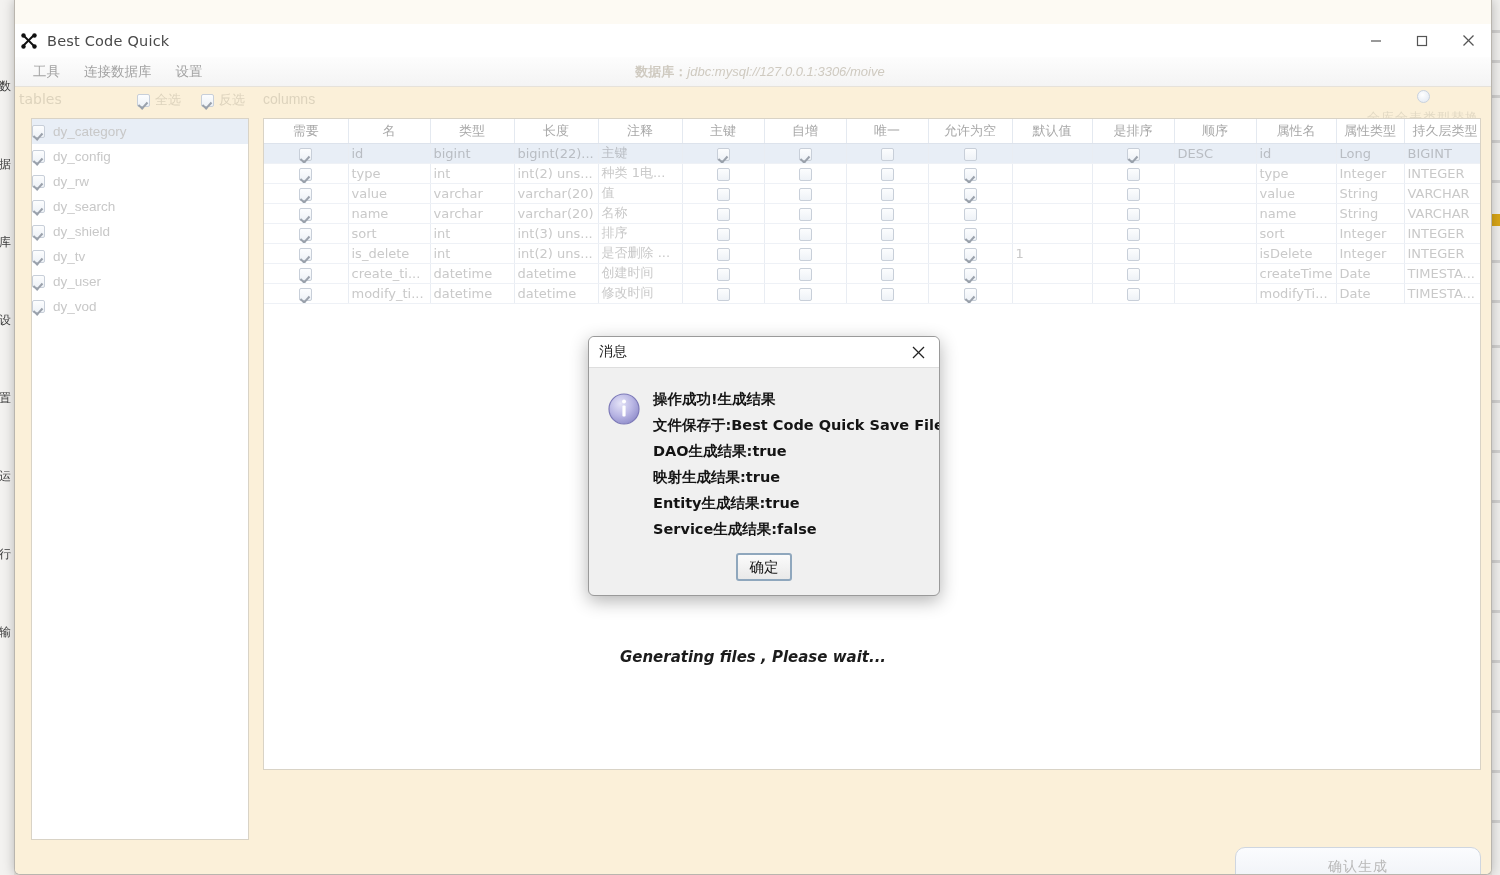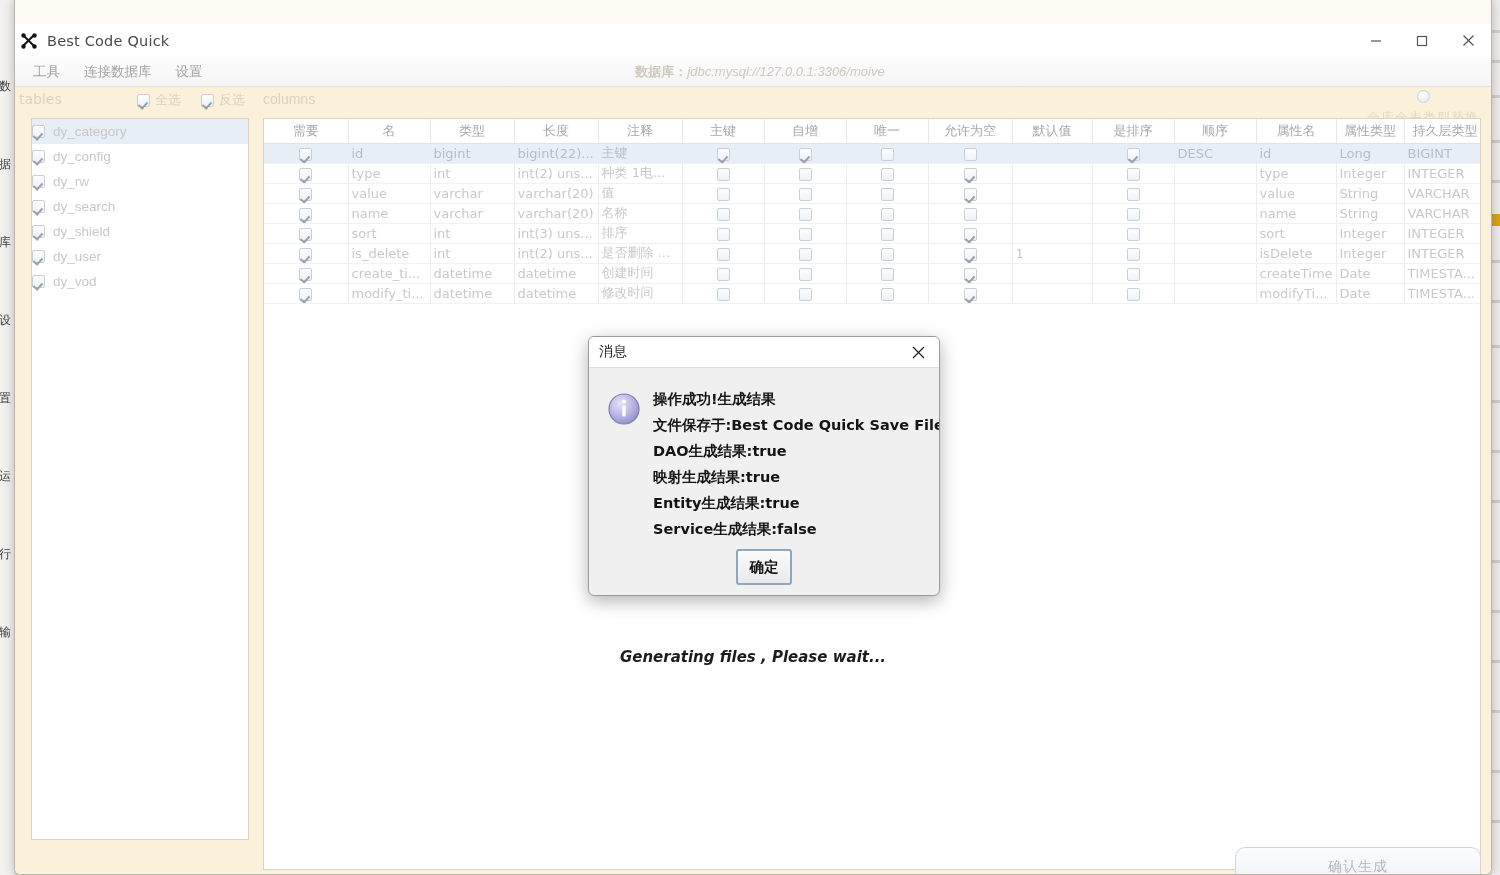--- a/index.html
+++ b/index.html
@@ -182,21 +182,21 @@
     border: solid #9aa1ab;
     border-width: 0 2px 2px 0;
     transform: rotate(42deg);
   }
 
   
   #grid-panel {
     position: absolute;
     left: 248px; top: 31px;
     right: 10px;
-    height: 752px;
+    height: 652px;
     background: #ffffff;
     border: 1px solid #d9d3c6;
     overflow: hidden;
   }
   table.grid {
     border-collapse: collapse;
     width: 100%;
     table-layout: fixed;
   }
   table.grid th {
@@ -306,27 +306,27 @@
     line-height: 26px;
     white-space: nowrap;
     font-family: "DejaVu Sans", sans-serif;
   }
   #dlg-footer {
     position: absolute; left: 0; right: 0; bottom: 0;
     height: 56px;
     display: flex; align-items: center; justify-content: center;
   }
   #dlg-ok {
-    min-width: 56px; height: 36px;
+    min-width: 56px; height: 28px;
     padding: 0 10px;
     background: linear-gradient(#fbfbfb, #e9e9e9);
     border: 2px solid #8fa7bd;
     border-radius: 3px;
     font-size: 14.5px;
-    font-weight: bold;
+    font-weight: normal;
     color: #141414;
     display: flex; align-items: center; justify-content: center;
     cursor: default;
     font-family: "DejaVu Sans", sans-serif;
   }
 </style>
 </head>
 <body>
 
 <div id="desktop">
@@ -443,20 +443,24 @@
           <span class="cbx checked"></span>
           <span>dy_rw</span>
         </div>
         <div class="tbl-item">
           <span class="cbx checked"></span>
           <span>dy_search</span>
         </div>
         <div class="tbl-item">
           <span class="cbx checked"></span>
           <span>dy_shield</span>
+        </div>
+        <div class="tbl-item">
+          <span class="cbx checked"></span>
+          <span>dy_tv</span>
         </div>
         <div class="tbl-item">
           <span class="cbx checked"></span>
           <span>dy_user</span>
         </div>
         <div class="tbl-item">
           <span class="cbx checked"></span>
           <span>dy_vod</span>
         </div>
       </div>

